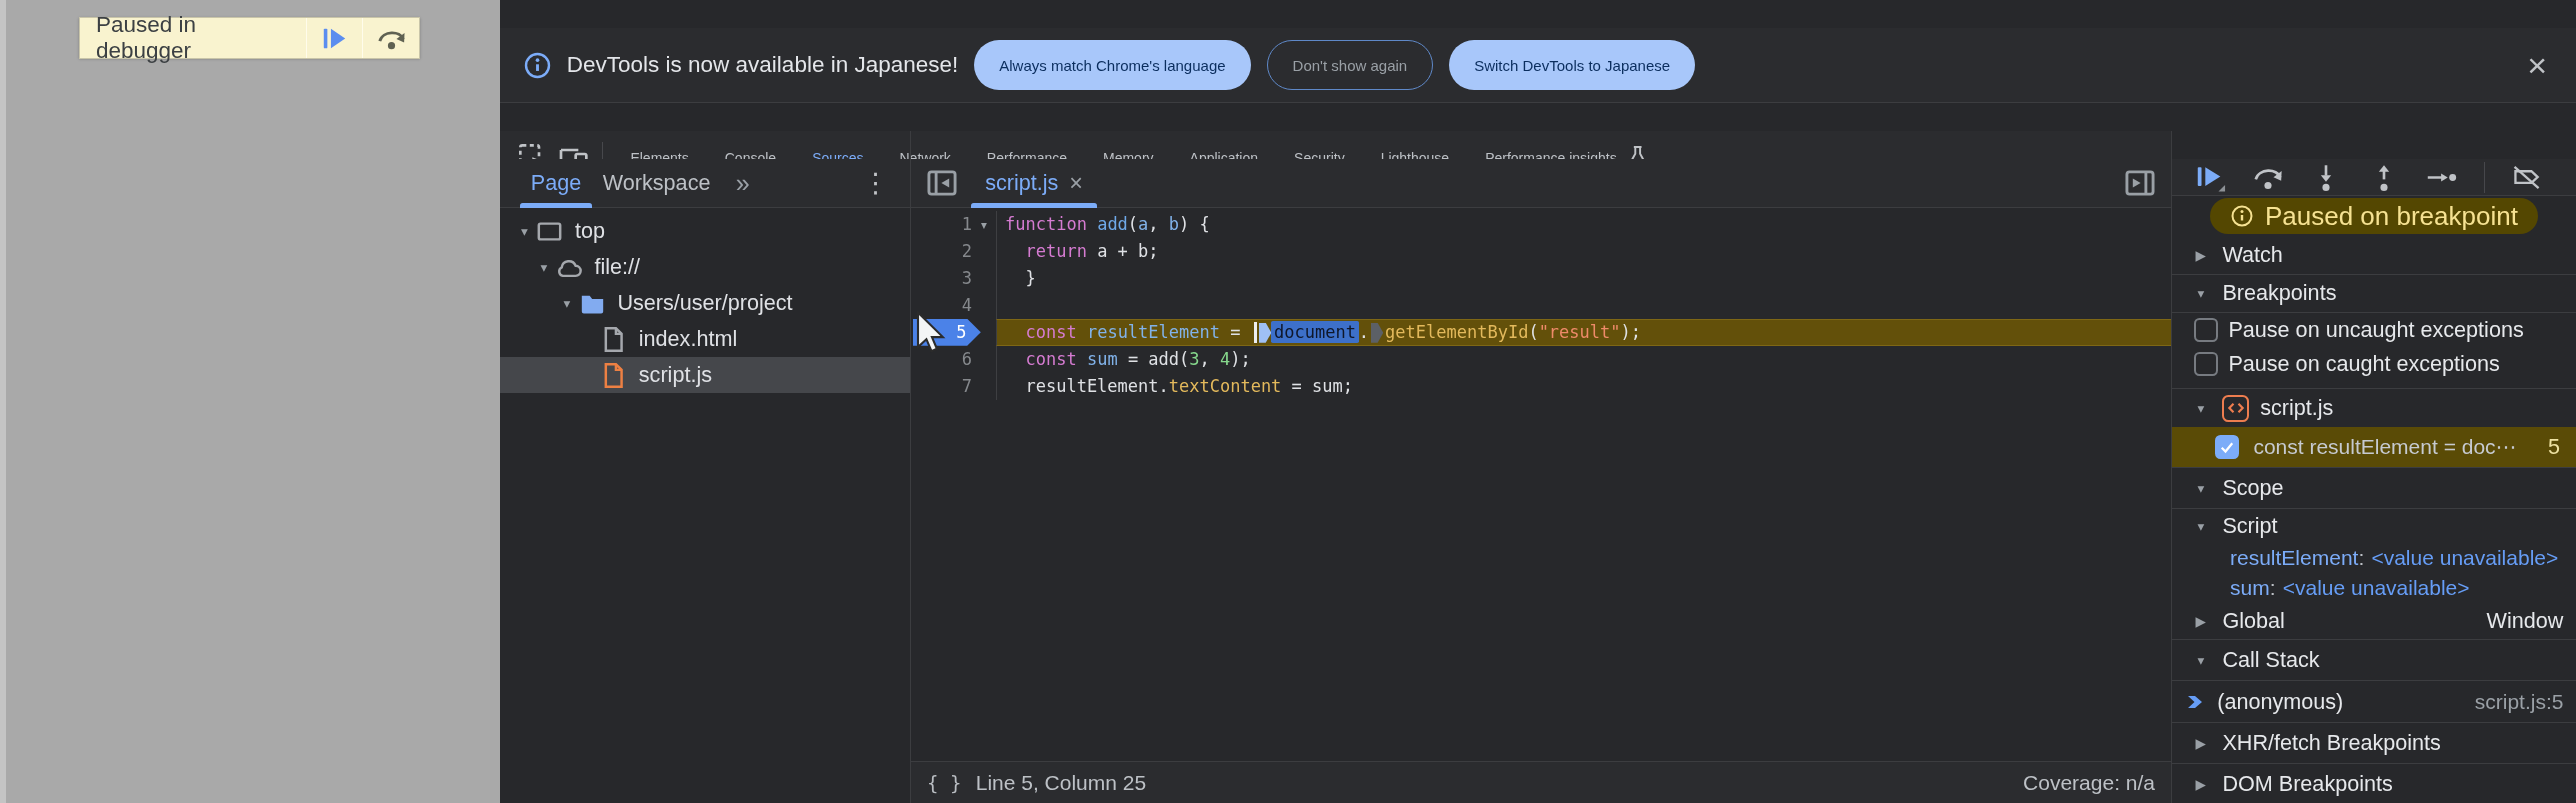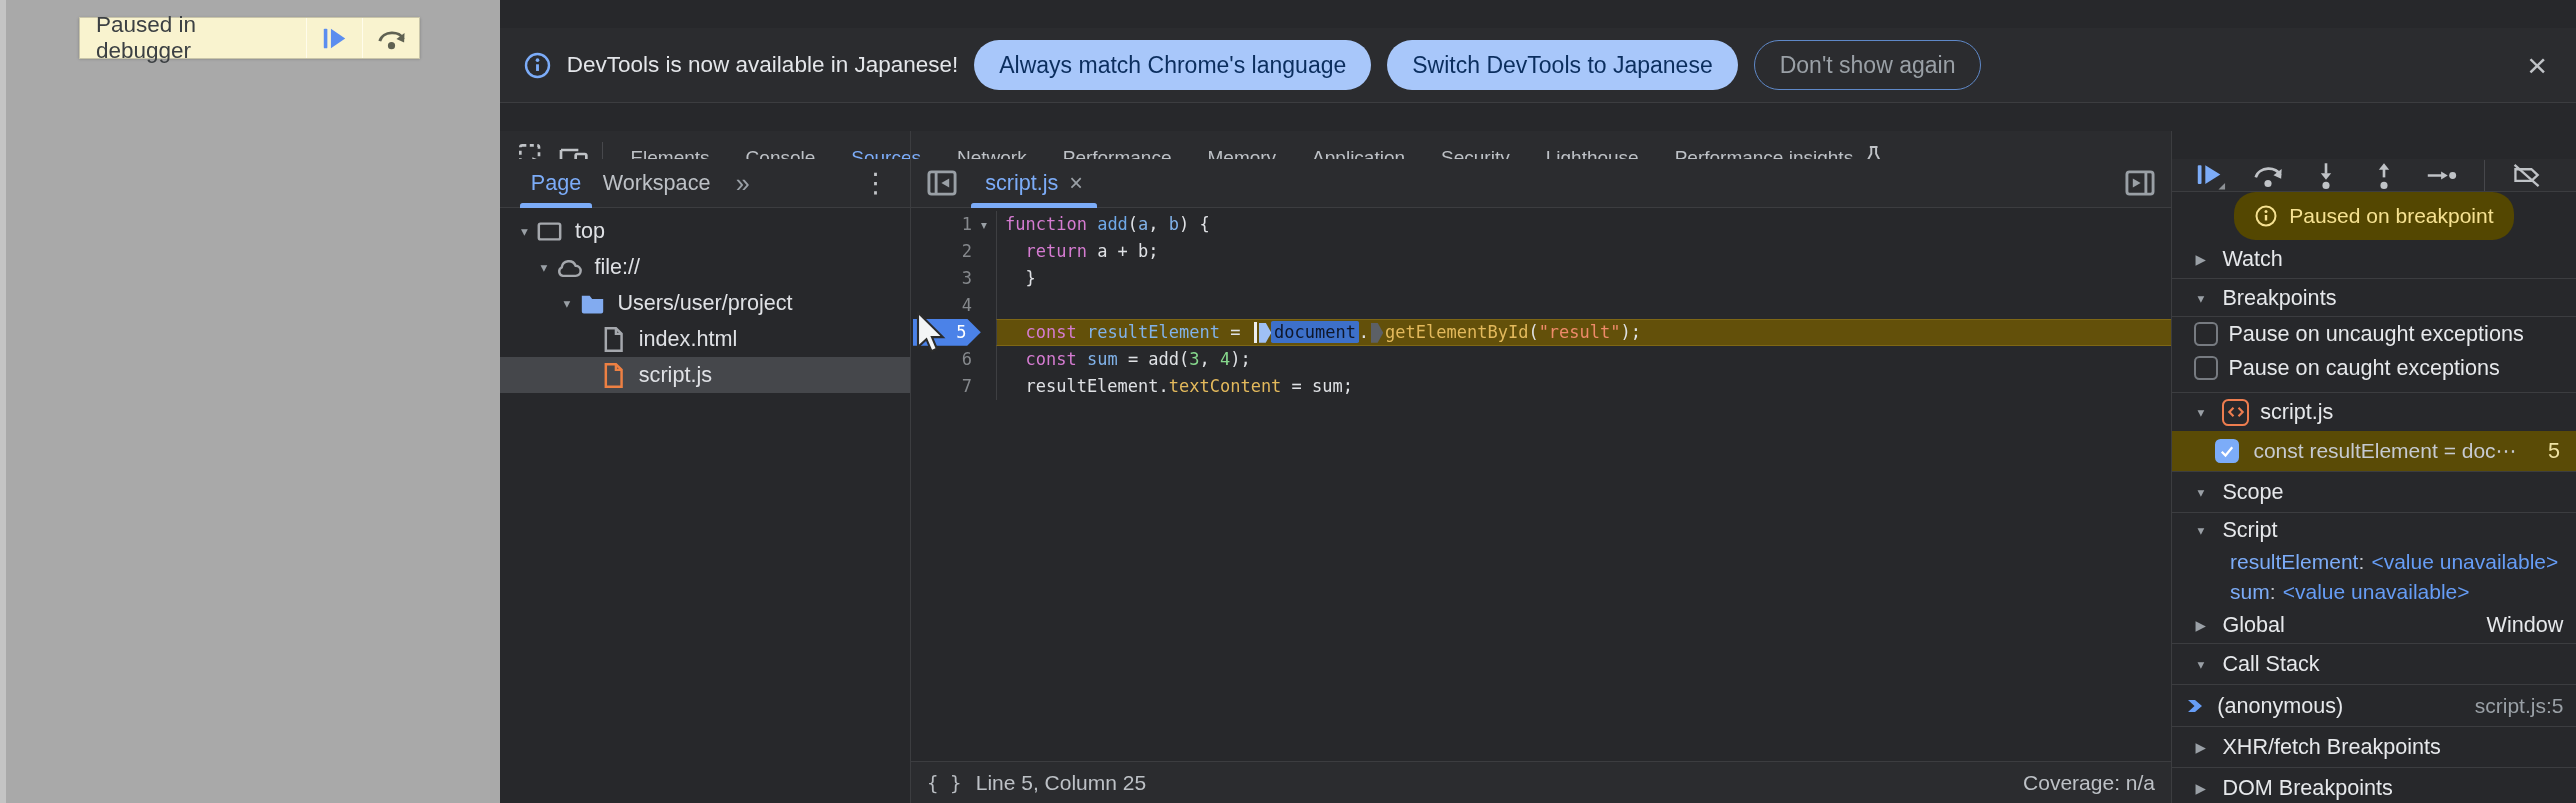--- a/index.html
+++ b/index.html
@@ -17,31 +17,31 @@
 
   
   .devtools { position:absolute; left:500px; top:0; width:2076px; height:804px;
               background:#27282b; color:#dfe1e5; }
   .bar { background:#2b2c2f; border-bottom:1.8px solid #3c3d40; display:flex; align-items:center;margin-top:28px; }
 
   
   .notif { height:75px; padding:0 23.4px; }
   .notif .msg { font-size:22.5px; color:#e4e6ea; margin-left:14.4px; }
   .pill { height:50px; border-radius:25px; display:flex; align-items:center; padding:11px 25px;
-          font-size:23px; margin-left:16px; cursor:pointer; white-space:nowrap; }
+          font-size:15px; margin-left:16px; cursor:pointer; white-space:nowrap; }
   .pill.tonal { background:#a8c7fa; color:#0b2e5e; }
   .pill.outline { background:transparent; border:1.8px solid #5f89c9; color:#9aa0a6; }
   .x-btn { margin-left:auto; font-size:34px; line-height:1; color:#c0c3c7; cursor:pointer; padding:0 5.4px; }
 
   
   .tabstrip { height:54px; padding-left:12.6px; }
   .icon-btn { display:flex; align-items:center; justify-content:center; width:40px; height:40px; cursor:pointer; }
   .vdiv { width:1.8px; height:31px; background:#47484c; margin:0 9px; }
   .main-tab { padding:0 18px; height:54px; display:flex; align-items:center; gap:9px;
-              font-size:19px; color:#bdc1c6; position:relative; cursor:pointer; white-space:nowrap; }
+              font-size:14px; color:#bdc1c6; position:relative; cursor:pointer; white-space:nowrap; }
   .main-tab.active { color:#7cacf8; }
   .main-tab.active::after { content:""; position:absolute; left:9px; right:9px; bottom:0;
                             height:4.5px; border-radius:2.7px 2.7px 0 0; background:#7cacf8; }
   .right-controls { margin-left:auto; display:flex; align-items:center; padding-right:9px; }
   .gear { font-size:29px; color:#c0c3c7; }
   .kebab { font-size:27px; color:#c0c3c7; }
 
   
   .dt-body { position:absolute; left:0; top:131px; width:2076px; height:673px; display:flex; }
 
@@ -90,21 +90,21 @@
   .braces { font-family:"DejaVu Sans Mono",monospace; font-size:19px; color:#b9bdc2; cursor:pointer; }
   .status-text { font-size:21px; color:#bdc1c6; }
   .coverage { margin-left:auto; font-size:21px; color:#bdc1c6; }
 
   
   .debugger { width:405px; border-left:1.8px solid #3c3d40; display:flex; flex-direction:column; background:#27282b; }
   .dbg-toolbar { height:49px; padding-left:21.6px; gap:26px; }
   .dbg-toolbar .icon-btn { width:32px; height:32px; }
   .paused-wrap { height:52px; display:flex; align-items:center; justify-content:center; }
   .paused-pill { display:flex; align-items:center; gap:10.8px; background:#544701; color:#f6e292;
-                 border-radius:21.6px; height:48px; padding:0 20px; font-size:21px; }
+                 border-radius:21.6px; height:36px; padding:0 20px; font-size:26px; }
   .dbg-row { min-height:36px; display:flex; align-items:center; padding-left:18px; gap:10.8px;
              font-size:21.6px; color:#e6e8eb; cursor:pointer; }
   .sect-top { border-top:1.8px solid #3c3d40; }
   .tri { width:21.6px; flex:none; display:flex; justify-content:center; font-size:13.5px; color:#9aa0a6; }
   .cb-row { min-height:34px; padding-left:21.6px; }
   .checkbox { width:24px; height:24px; border:2.3px solid #777b81; border-radius:5.4px; flex:none; }
   .checkbox.checked { background:#7cacf8; border-color:#7cacf8; display:flex; align-items:center; justify-content:center; }
   .src-icon { width:27px; height:27px; border:2.3px solid #ed7d4f; border-radius:6.3px; flex:none;
               display:flex; align-items:center; justify-content:center; }
   .bp-row { height:40px; background:#5a4b06; padding-left:43px; gap:14.4px; }
@@ -149,22 +149,22 @@
   <div class="bar notif">
     <span>
       <svg width="29" height="29" viewBox="0 0 24 24">
           <circle cx="12" cy="12" r="9.5" fill="none" stroke="#7cacf8" stroke-width="2"></circle>
           <line x1="12" y1="11" x2="12" y2="16.5" stroke="#7cacf8" stroke-width="2.4"></line>
           <circle cx="12" cy="7.6" r="1.5" fill="#7cacf8"></circle>
         </svg>
     </span>
     <span class="msg">DevTools is now available in Japanese!</span>
     <button class="pill tonal" style="border:none">Always match Chrome's language</button>
+    <button class="pill outline">Don't show again</button>
     <button class="pill tonal" style="border:none">Switch DevTools to Japanese</button>
-    <button class="pill outline">Don't show again</button>
     <span class="x-btn">×</span>
   </div>
 
   <div class="bar tabstrip">
     <span class="icon-btn">
       <svg width="32" height="32" viewBox="0 0 24 24">
           <rect x="2.5" y="2.5" width="14" height="14" rx="1.5" fill="none" stroke="#c0c3c7" stroke-width="2" stroke-dasharray="3 2.6"></rect>
           <path d="M11.5 11.5 L21.5 15.3 L17.3 17 L19.8 21.7 L17.4 23 L14.9 18.2 L11.5 21.3 Z" fill="#c0c3c7"></path>
         </svg>
     </span>

